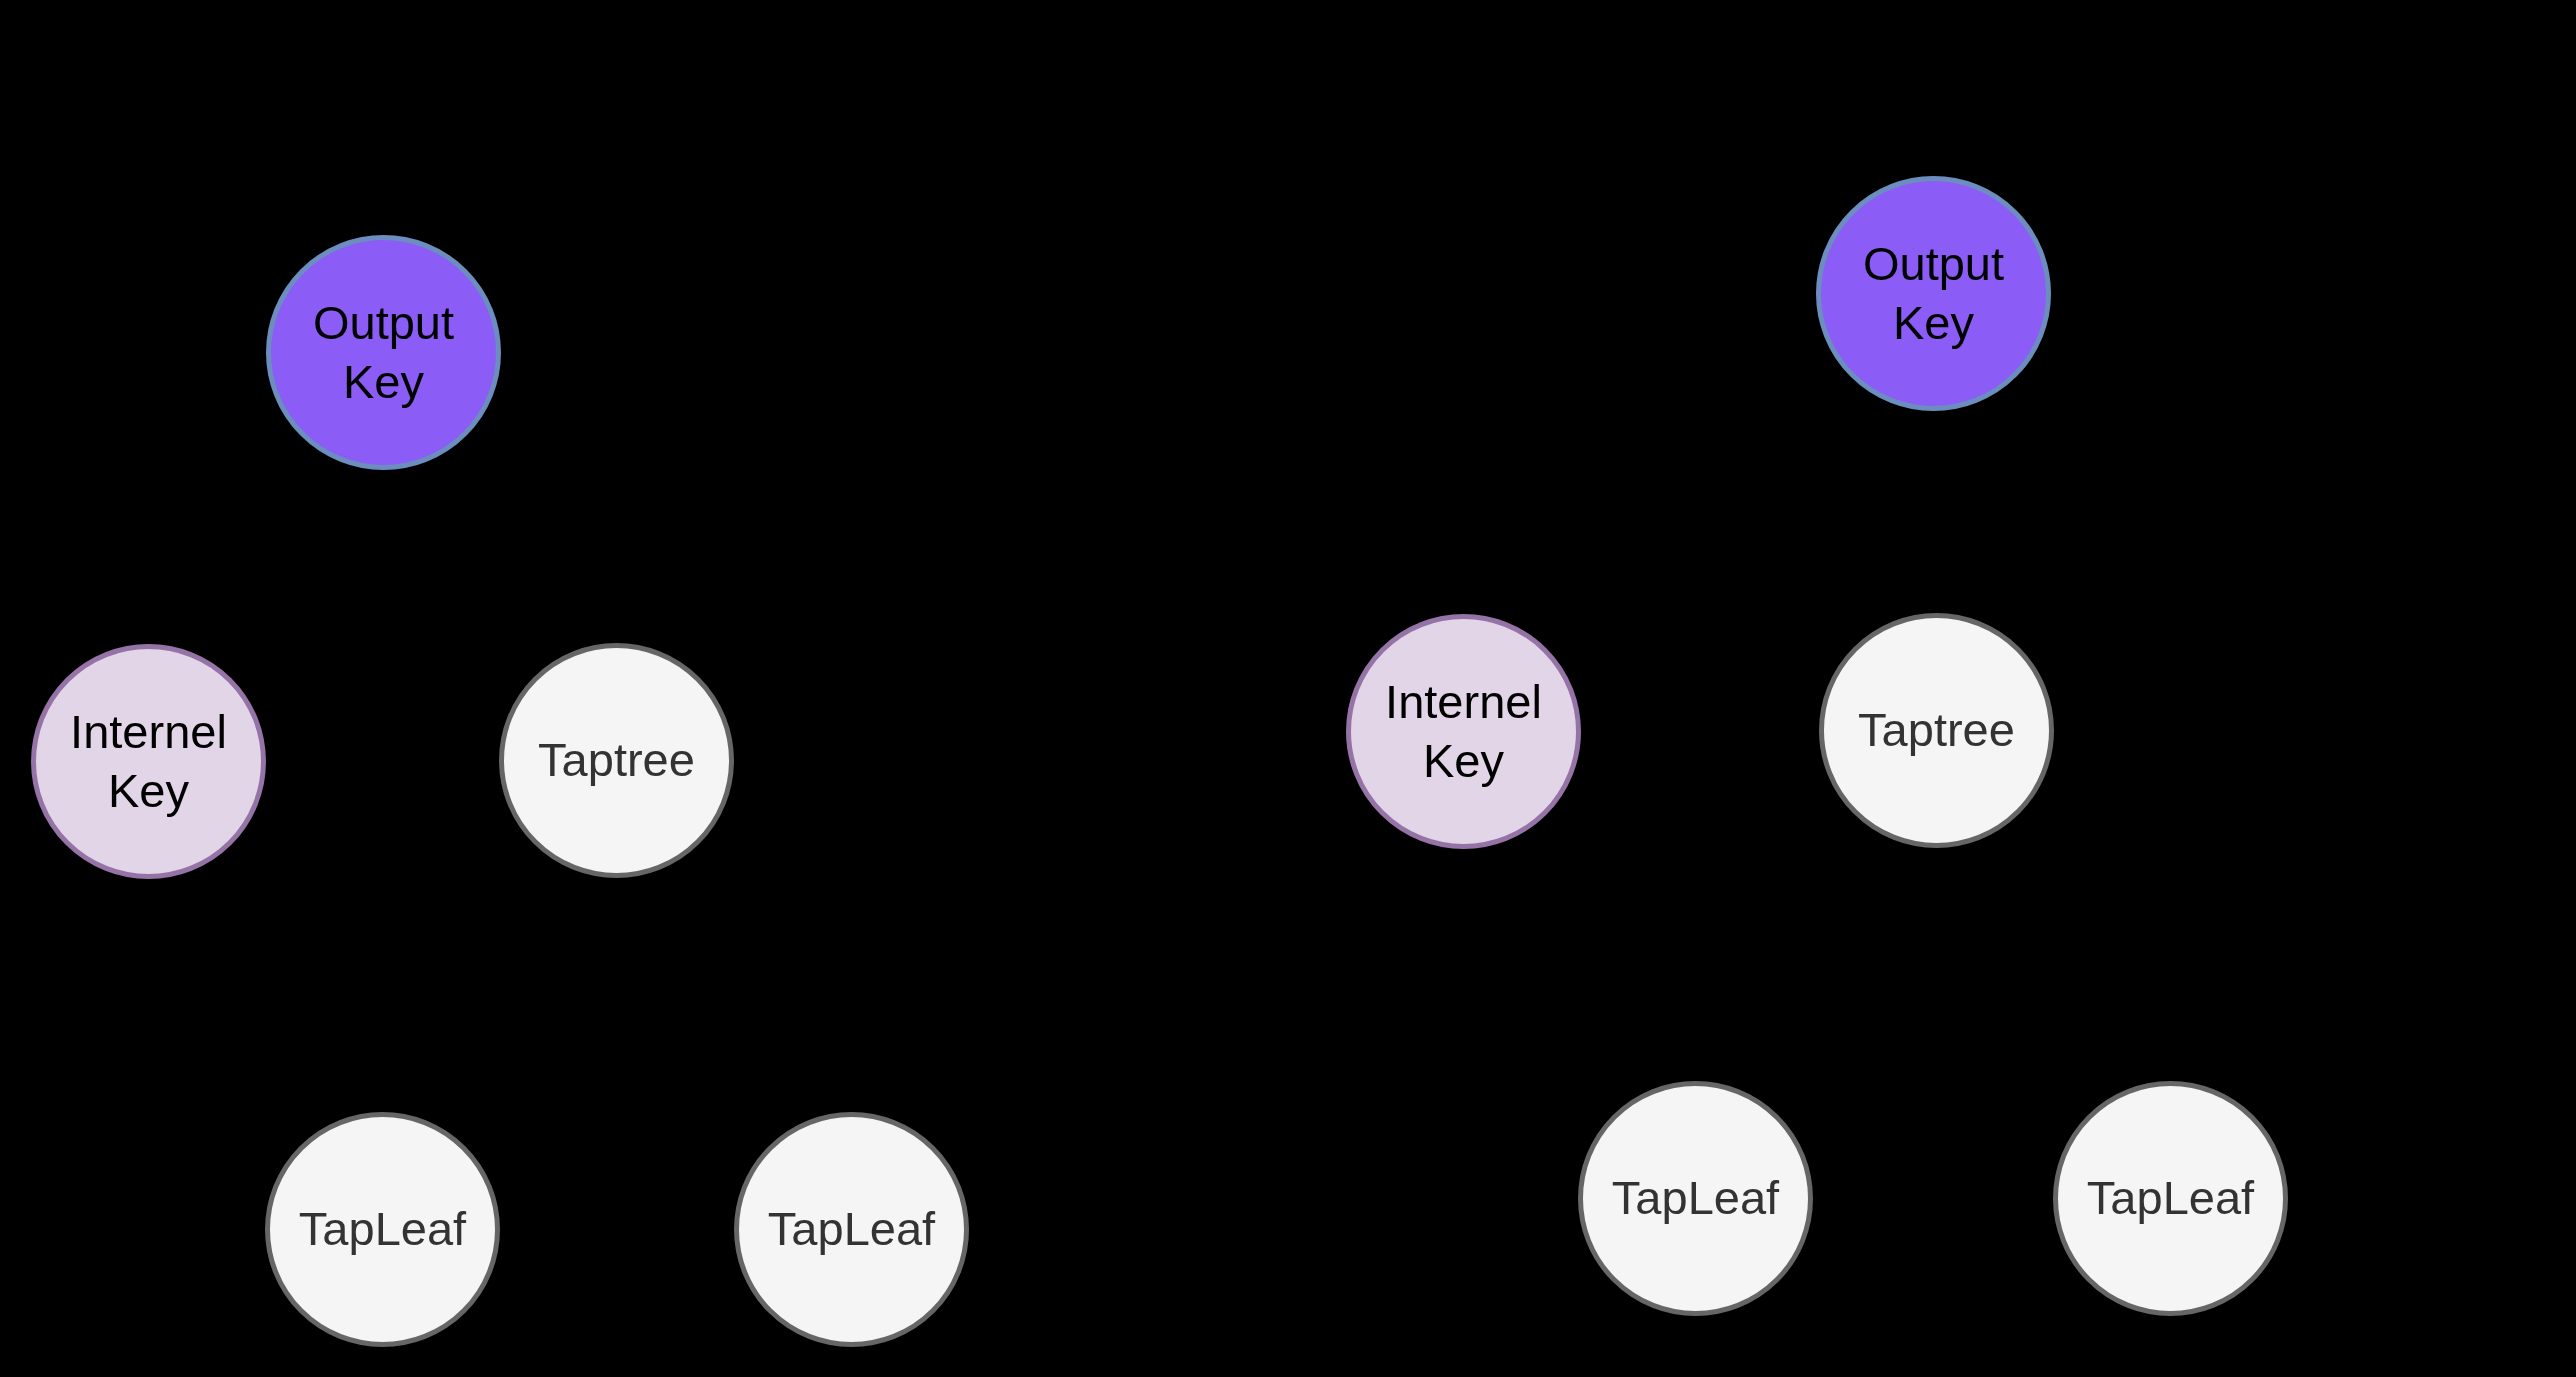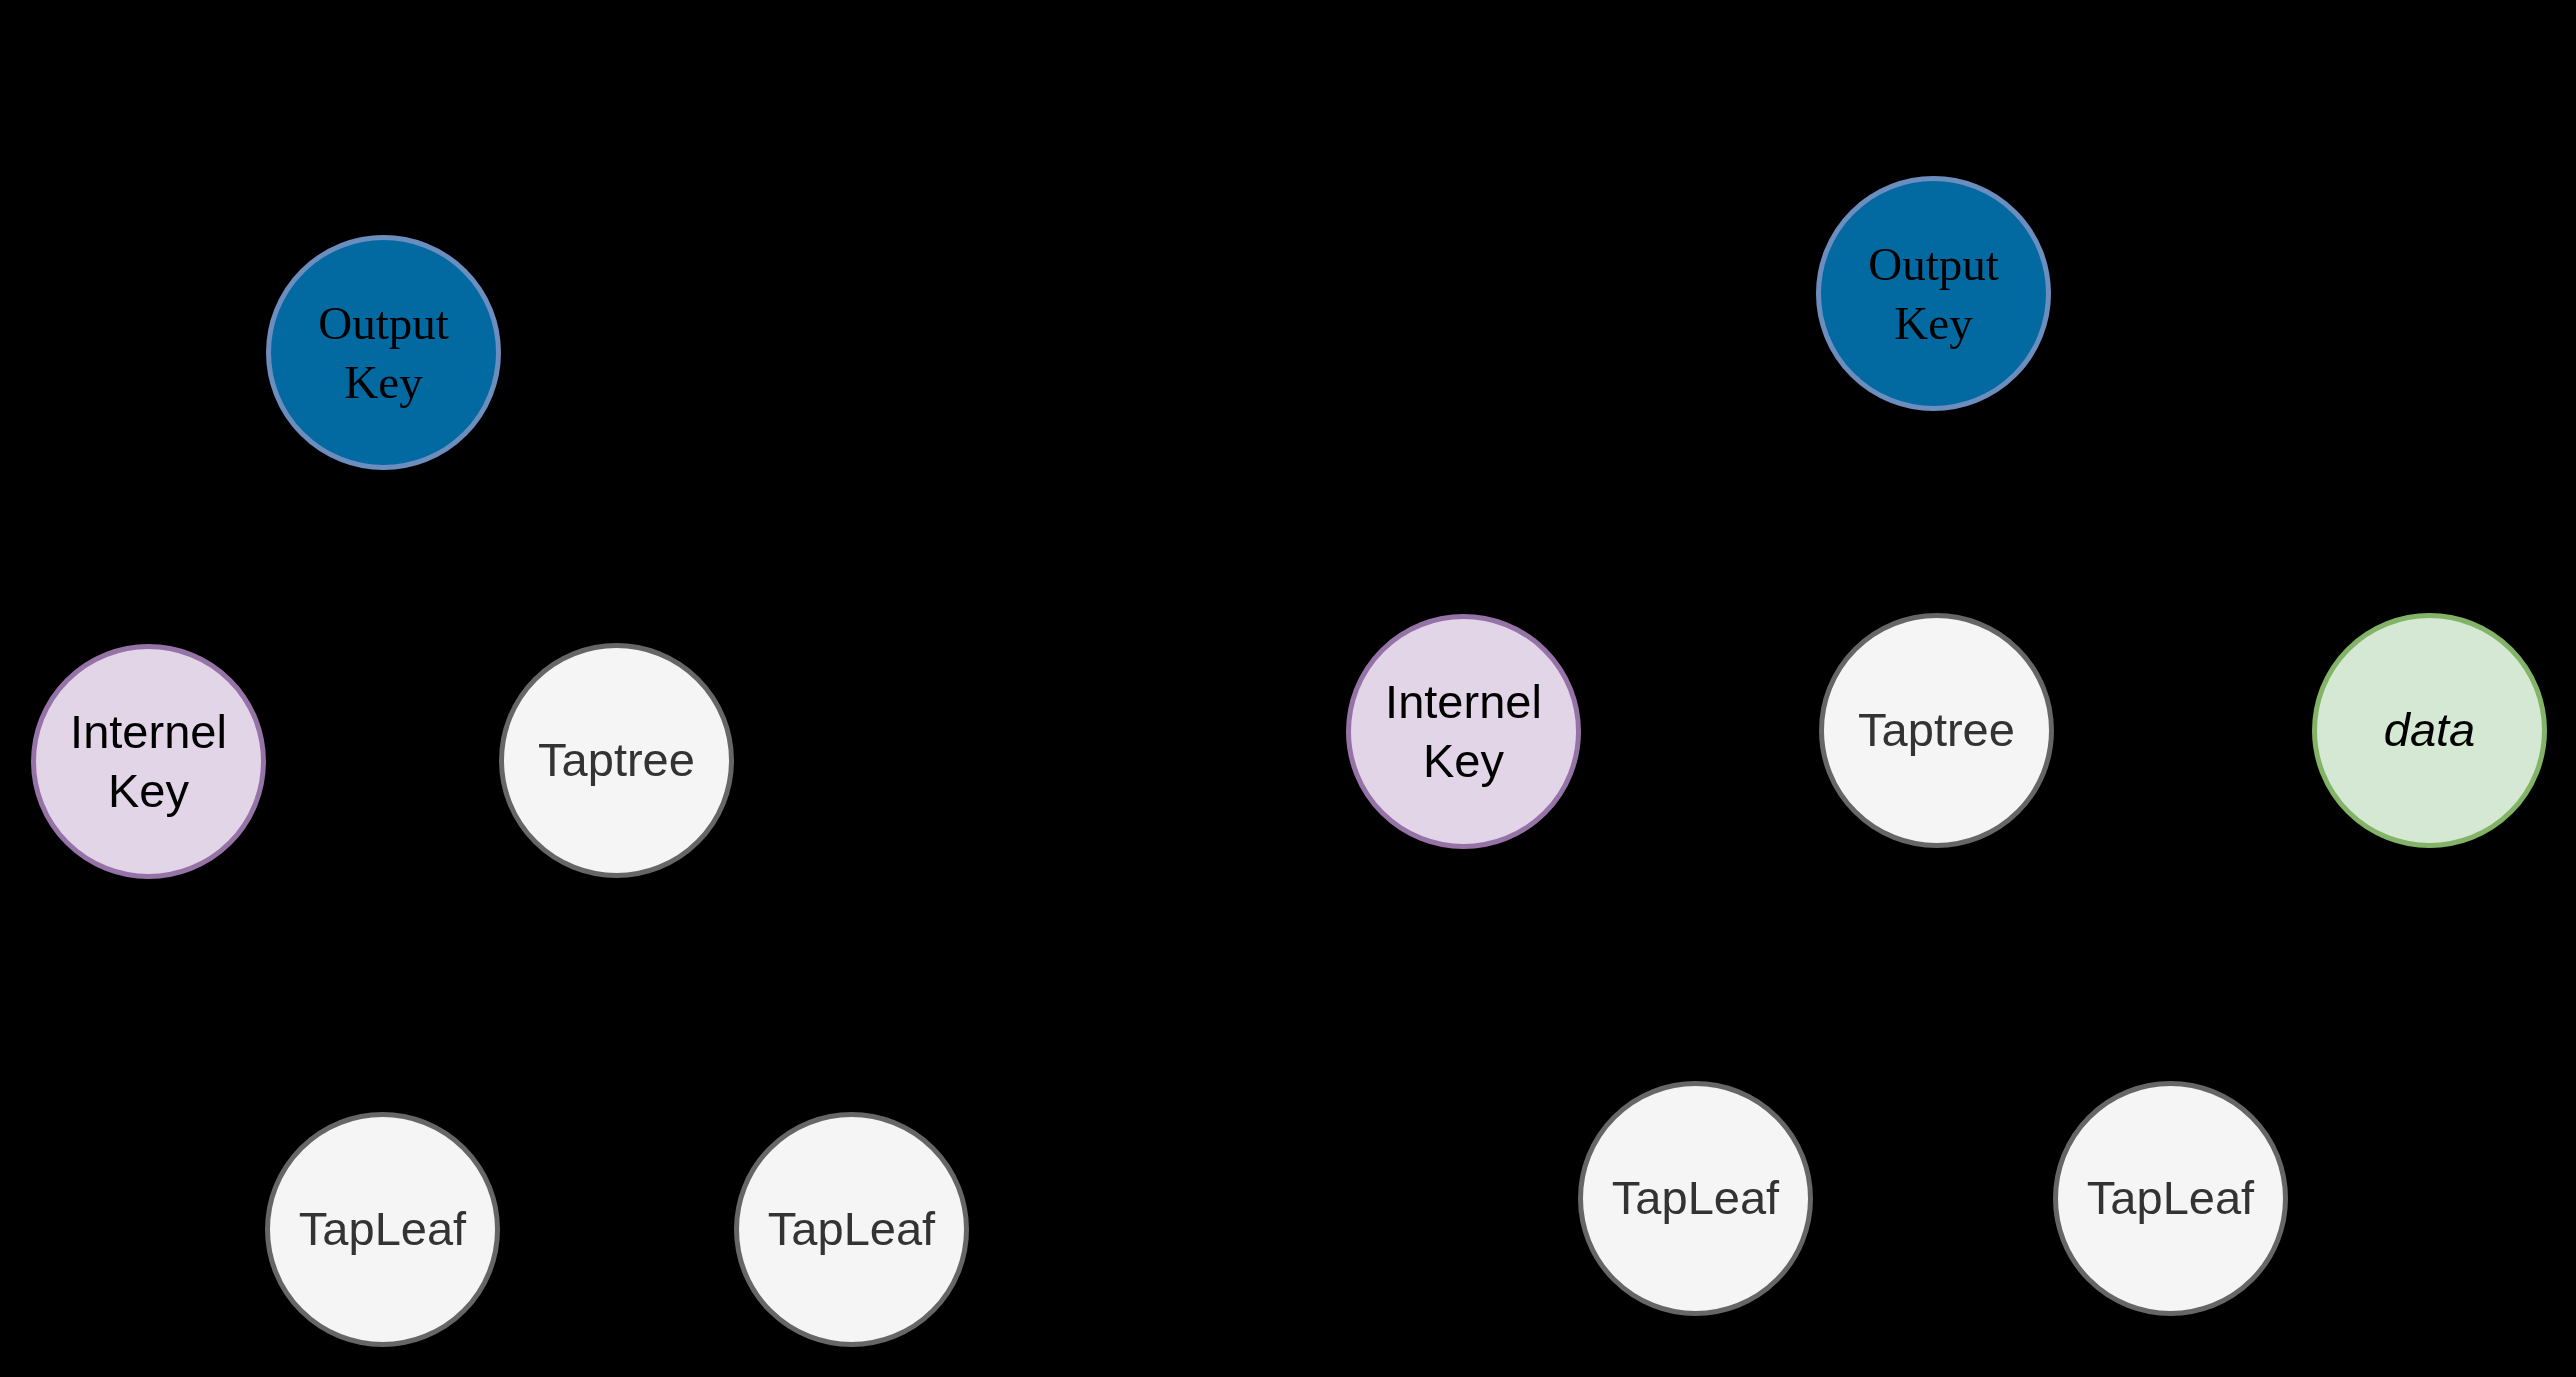--- a/index.html
+++ b/index.html
@@ -28,21 +28,21 @@
     justify-content: center;
     text-align: center;
     font-family: "Liberation Sans", sans-serif;
     font-size: 47px;
     line-height: 1.25;
     color: #000000;
   }
   .node .label {
     white-space: pre-line;
   }
-  .node-blue   { background: #0369a1; border-color: #6c8ebf; color: #000000; font-family: Liberation Serif, serif; }
+  .node-blue   { background: #8b5cf6; border-color: #6c8ebf; color: #000000; }
   .node-purple { background: #e1d5e7; border-color: #9673a6; color: #000000; }
   .node-gray   { background: #f5f5f5; border-color: #666666; color: #333333; }
   .node-green  { background: #d5e8d4; border-color: #82b366; color: #000000; font-style: italic; }
 
   
   .pos-l-output   { left: 266px;  top: 235px;  }
   .pos-l-internal { left: 31px;   top: 644px;  }
   .pos-l-taptree  { left: 499px;  top: 643px;  }
   .pos-l-tapleaf1 { left: 265px;  top: 1112px; }
   .pos-l-tapleaf2 { left: 734px; top: 1112px; }
@@ -82,23 +82,20 @@
     <span class="label">Output
 Key</span>
   </div>
   <div class="node node-purple pos-r-internal">
     <span class="label">Internel
 Key</span>
   </div>
   <div class="node node-gray pos-r-taptree">
     <span class="label">Taptree</span>
   </div>
-  <div class="node node-green pos-r-data">
-    <span class="label">data</span>
-  </div>
   <div class="node node-gray pos-r-tapleaf1">
     <span class="label">TapLeaf</span>
   </div>
   <div class="node node-gray pos-r-tapleaf2">
     <span class="label">TapLeaf</span>
   </div>
 
 </div>
 
 

